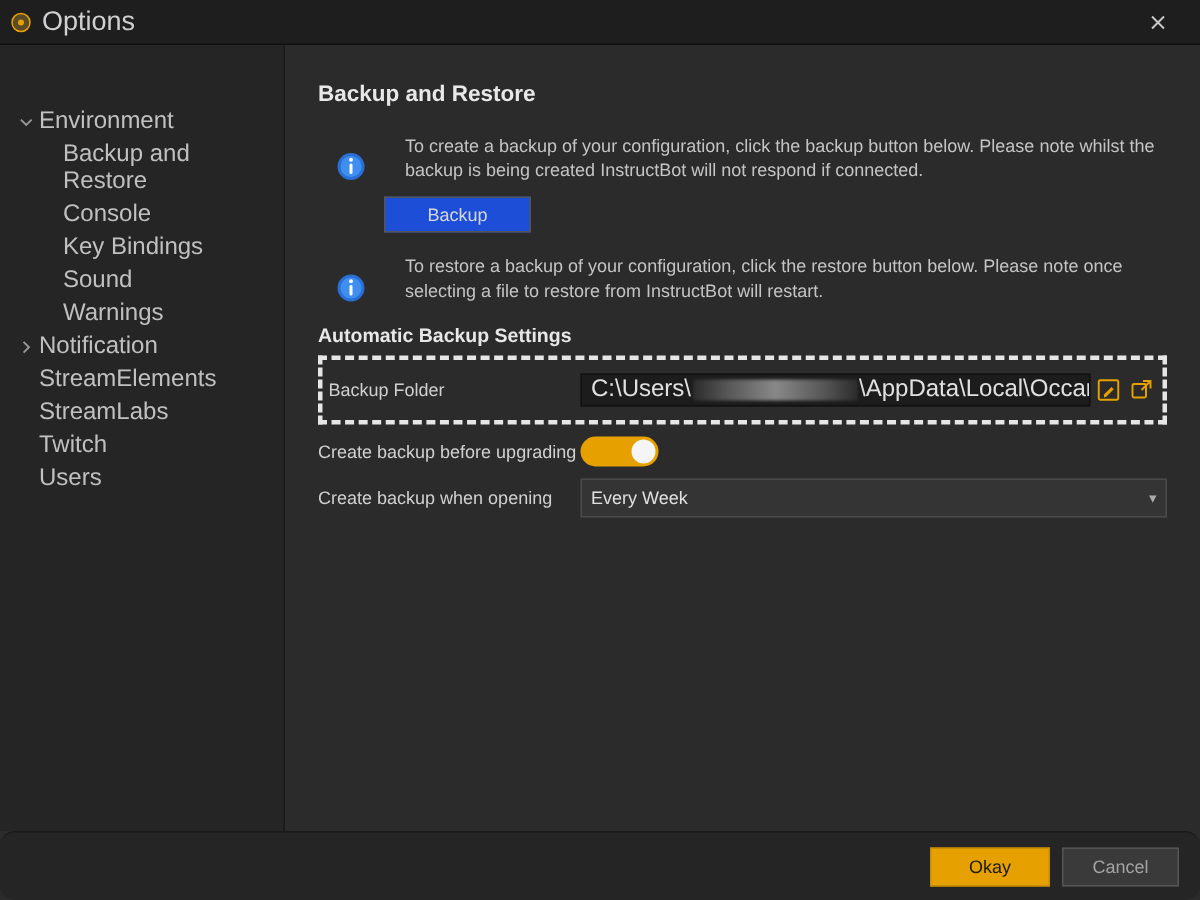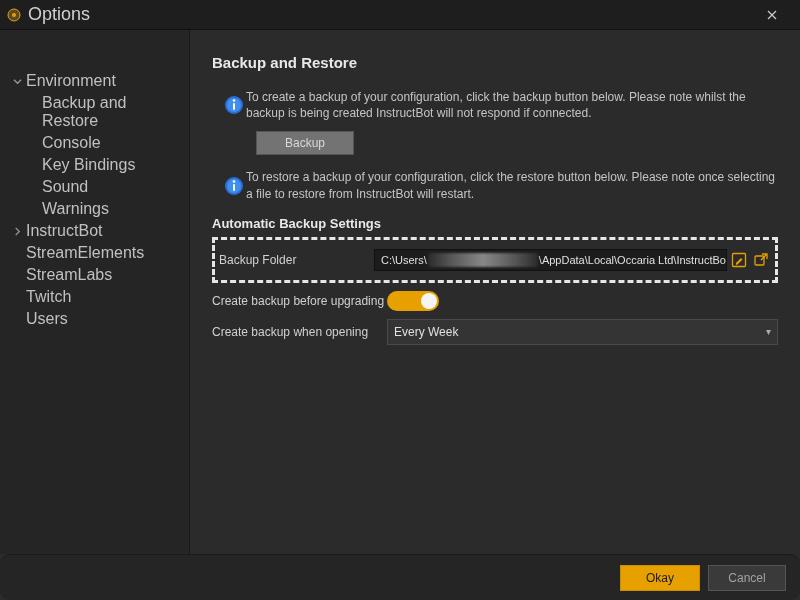--- a/index.html
+++ b/index.html
@@ -74,34 +74,34 @@
   h1.page-title {
     color: #e8e8e8; font-size: 15px; font-weight: 700;
     margin-bottom: 14px;
   }
   h2.section-title {
     color: #e8e8e8; font-size: 13px; font-weight: 700;
     margin: 10px 0 4px 0;
   }
 
   .info-block {
-    display: flex; align-items: center;
-    gap: 2px;
+    display: flex; align-items: flex-end;
+    gap: 26px;
     padding: 4px 0 4px 12px;
   }
   .info-icon {
     width: 20px; height: 20px;
     flex-shrink: 0;
   }
   .info-text {
     color: #c4c4c4; font-size: 12px; line-height: 1.35;
   }
   .btn-row { padding: 6px 0 10px 44px; }
   .btn {
-    background: #737373;
+    background: #1d4ed8;
     border: 1px solid #555;
     color: #d8d8d8;
     padding: 4px 28px;
     font-size: 12px;
     cursor: pointer;
     min-width: 72px;
   }
 
   
   .dashed-box {
@@ -119,22 +119,23 @@
     width: 155px; color: #d0d0d0;
   }
   .path-box {
     flex: 1;
     background: #1c1c1c;
     color: #e0e0e0;
     border: 1px solid #111;
     height: 22px;
     display: flex; align-items: center;
     padding: 0 4px 0 6px;
-    font-size: 11px;
+    font-size: 16px;
     overflow: hidden;
+    margin-left: 13px;
   }
   .path-text { white-space: nowrap; display: flex; align-items: center; }
   .redact {
     display: inline-block;
     width: 110px; height: 14px;
     background: linear-gradient(90deg,#2b2b2b,#555 20%,#888 50%,#555 80%,#2b2b2b);
     filter: blur(1px);
     border-radius: 2px;
     margin: 0 1px;
   }
@@ -246,21 +247,21 @@
         </li>
       <li class="tree-item level1">
           <span>Warnings</span>
         </li>
       <li class="tree-item level0">
         <span class="expander">
           <svg width="9" height="9" viewBox="0 0 10 10">
               <path d="M3 1 L7 5 L3 9" stroke="#999" stroke-width="1.4" fill="none"></path>
             </svg>
         </span>
-        <span>InstructBot</span>
+        <span>Notification</span>
       </li>
       <li class="tree-item level0">
           <span class="expander"></span>
           <span>StreamElements</span>
         </li>
       <li class="tree-item level0">
           <span class="expander"></span>
           <span>StreamLabs</span>
         </li>
       <li class="tree-item level0">

